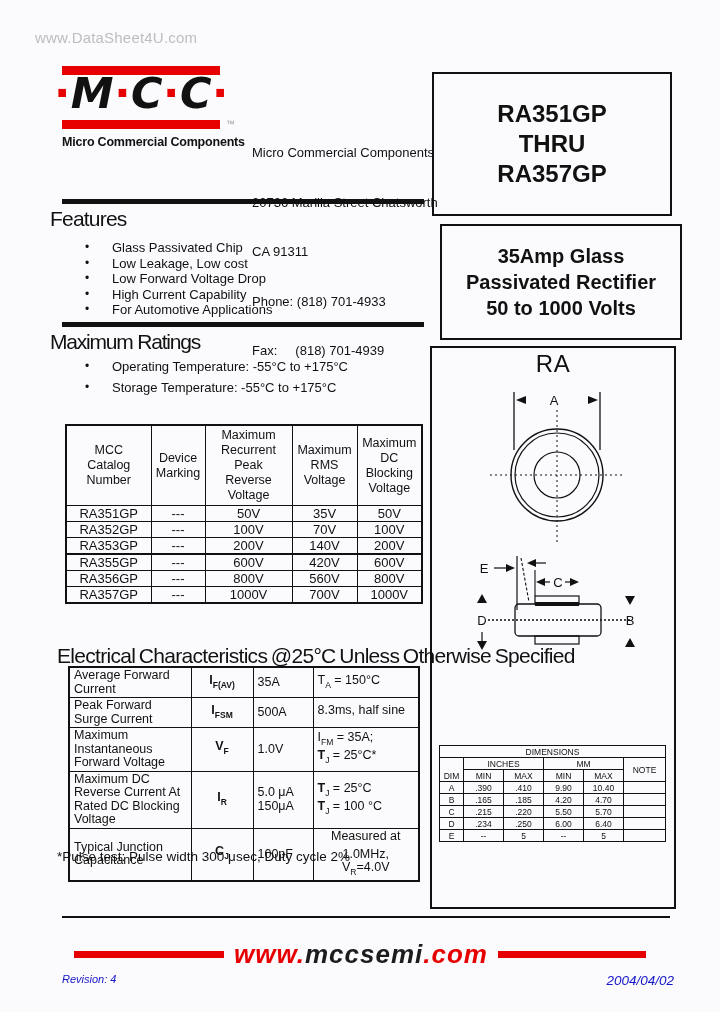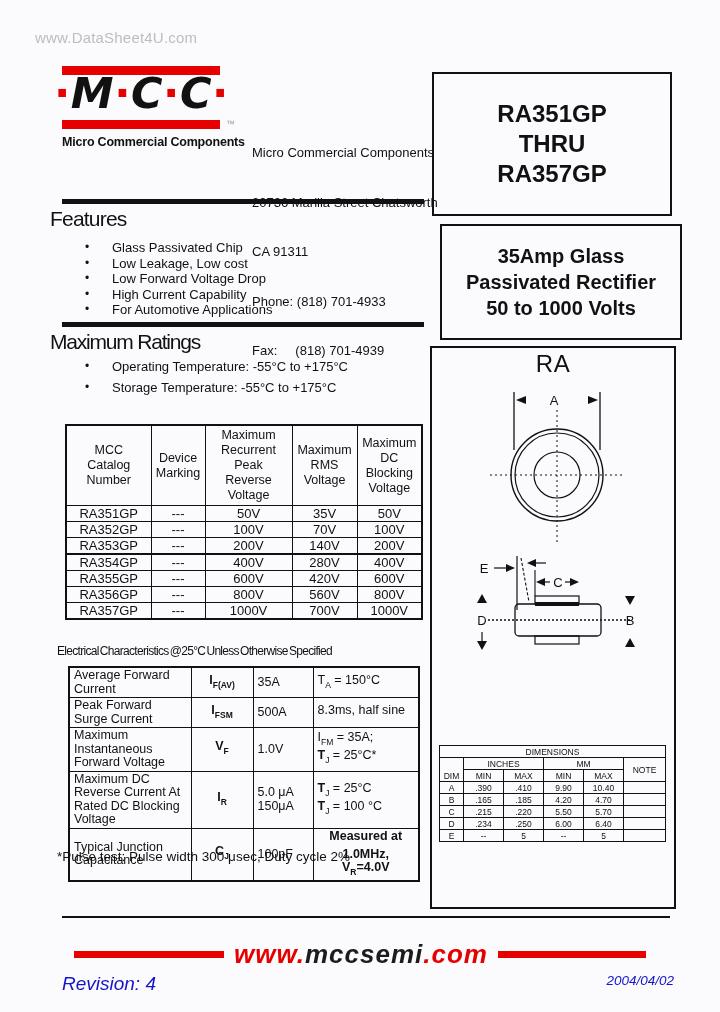--- a/index.html
+++ b/index.html
@@ -28,29 +28,29 @@
   .mr .b-row{height:21px;}
   
   table{border-collapse:collapse;table-layout:fixed;}
   .ratings{position:absolute;left:65px;top:424px;width:356px;border:2px solid #111;
            font-size:12.5px;text-align:center;}
   .ratings td{border:1px solid #111;padding:0;}
   .ratings tr.hdr td{height:79px;line-height:15px;vertical-align:middle;white-space:pre-line;}
   .ratings tr.data td{height:15px;font-size:13px;}
   .ratings tr.sep td{border-bottom:2px solid #111;margin-top:48px;}
   
-  .elec-title{position:absolute;left:57px;top:644px;font-size:12px;letter-spacing:-.7px;word-spacing:-1.5px;}
+  .elec-title{position:absolute;left:57px;top:644px;font-size:21px;letter-spacing:-.7px;word-spacing:-1.5px;}
   .elec{position:absolute;left:68px;top:666px;width:350px;border:2px solid #111;font-size:12.5px;}
   .elec td{border:1px solid #111;padding:1px 4px;line-height:13.5px;vertical-align:middle;}
   .elec .sym{text-align:center;font-weight:bold;}
   .elec .val{text-align:left;white-space:pre-line;}
   .elec sub{font-size:8.5px;}
   .cl{white-space:pre-wrap;}
   .bold-pre > span:first-child{font-weight:bold;}
-  .center-cond .cl{text-align:center;font-weight:bold;}
+  .center-cond .cl{text-align:center;}
   .footnote{position:absolute;left:57px;top:849px;font-size:13.5px;}
   
   .part-box{position:absolute;left:432px;top:72px;width:236px;height:140px;border:2px solid #111;
             display:flex;align-items:center;justify-content:center;text-align:center;
             font-size:24px;font-weight:bold;line-height:30px;}
   .desc-box{position:absolute;left:432px;top:224px;width:238px;height:112px;border:2px solid #111;
             display:flex;align-items:center;justify-content:center;text-align:center;
             font-size:20px;font-weight:bold;line-height:26px;margin-left:8px;}
   .pkg-box{position:absolute;left:430px;top:346px;width:242px;height:559px;border:2px solid #111;}
   .pkg-title{position:absolute;top:2px;left:0;width:100%;text-align:center;font-size:24px;letter-spacing:.5px;}
@@ -63,21 +63,21 @@
   
   .thin-rule{position:absolute;left:62px;top:916px;width:608px;height:2px;background:#111;}
   .footer-row{position:absolute;left:0;top:936px;width:720px;height:36px;
               display:flex;align-items:center;justify-content:center;}
   .fbar{height:7px;background:#e60000;}
   .fbar.l{width:150px;margin-right:10px;}
   .fbar.r{width:148px;margin-left:10px;}
   .url{font-size:26px;font-style:italic;font-weight:bold;letter-spacing:1px;}
   .url .red{color:#e60000;}
   .url .dark{color:#1c1c1c;}
-  .rev{position:absolute;left:62px;top:973px;font-size:19px;font-style:italic;color:#1414c8;}
+  .rev{position:absolute;left:62px;top:973px;font-size:11px;font-style:italic;color:#1414c8;}
   .date{position:absolute;right:46px;top:973px;font-size:13.5px;font-style:italic;color:#1414c8;}
 </style>
 </head>
 <body>
 
 <div class="page">
 
   <div class="watermark">www.DataSheet4U.com</div>
 
   <div class="logo-bar" style="top:66px"></div>
@@ -182,27 +182,20 @@
       <td>100V</td>
     </tr>
     <tr class="data sep">
       <td>RA353GP</td>
       <td>---</td>
       <td>200V</td>
       <td>140V</td>
       <td>200V</td>
     </tr>
     <tr class="data">
-      <td>RA354GP</td>
-      <td>---</td>
-      <td>400V</td>
-      <td>280V</td>
-      <td>400V</td>
-    </tr>
-    <tr class="data">
       <td>RA355GP</td>
       <td>---</td>
       <td>600V</td>
       <td>420V</td>
       <td>600V</td>
     </tr>
     <tr class="data">
       <td>RA356GP</td>
       <td>---</td>
       <td>800V</td>

